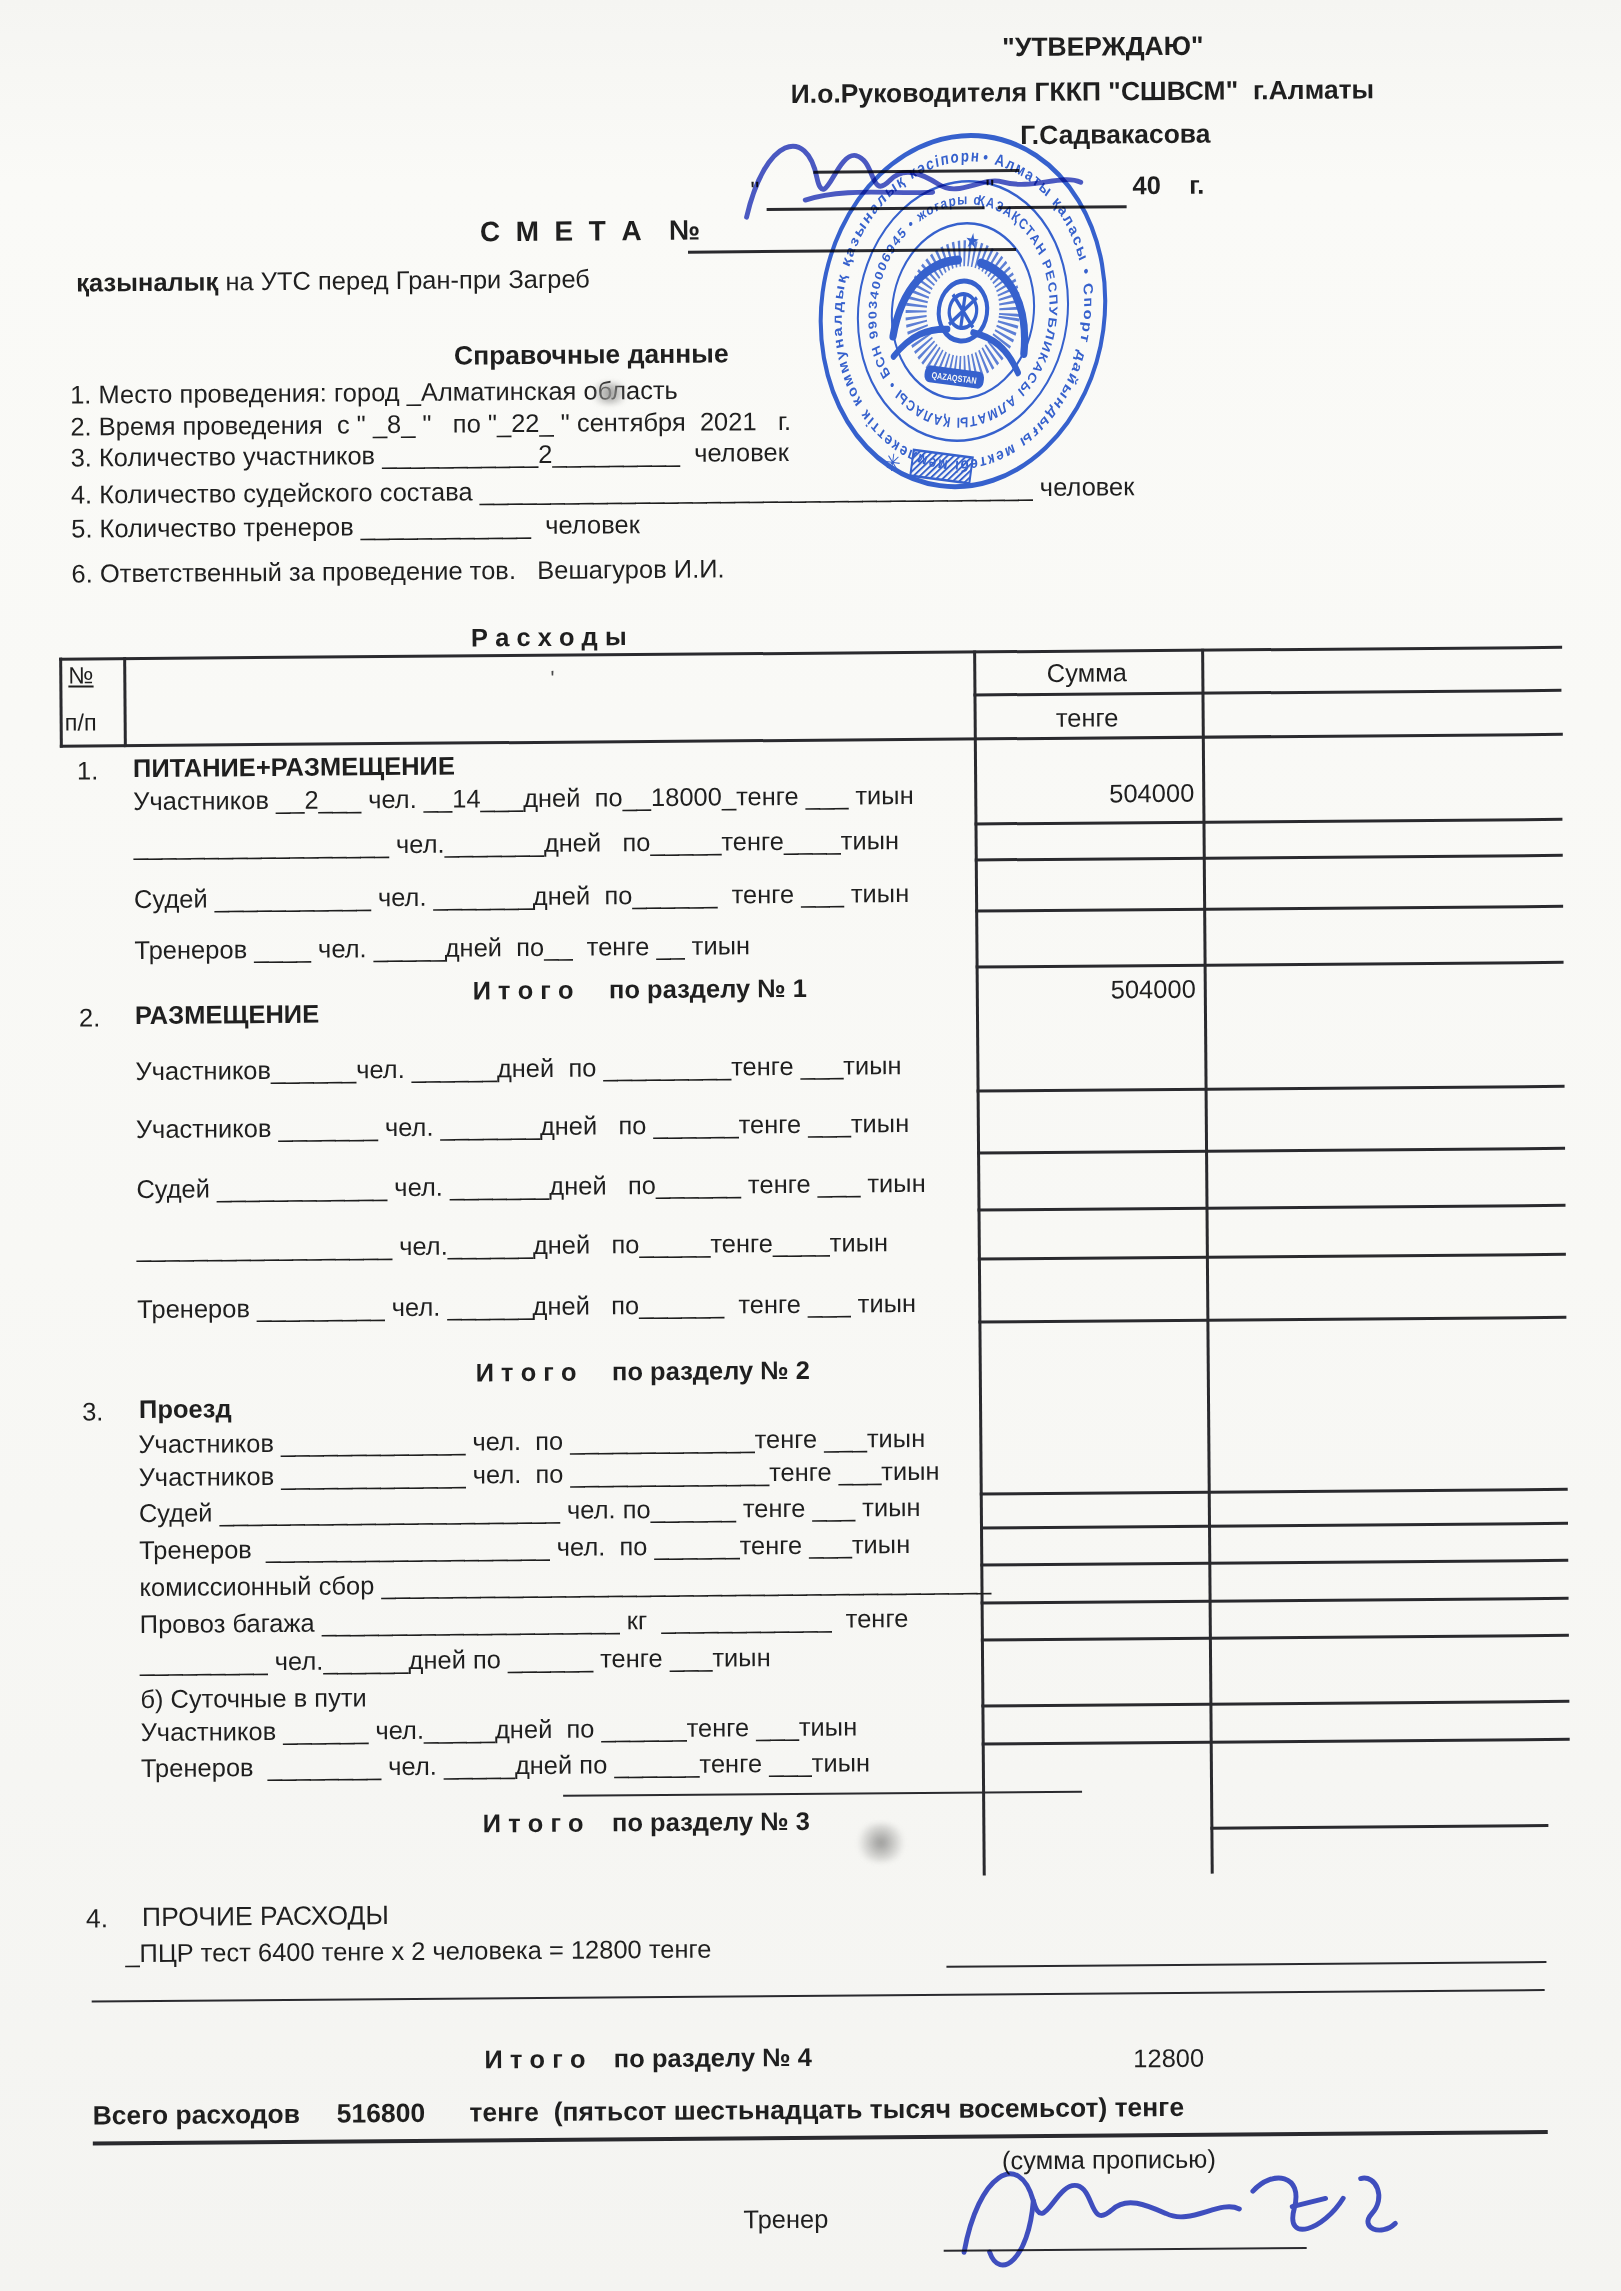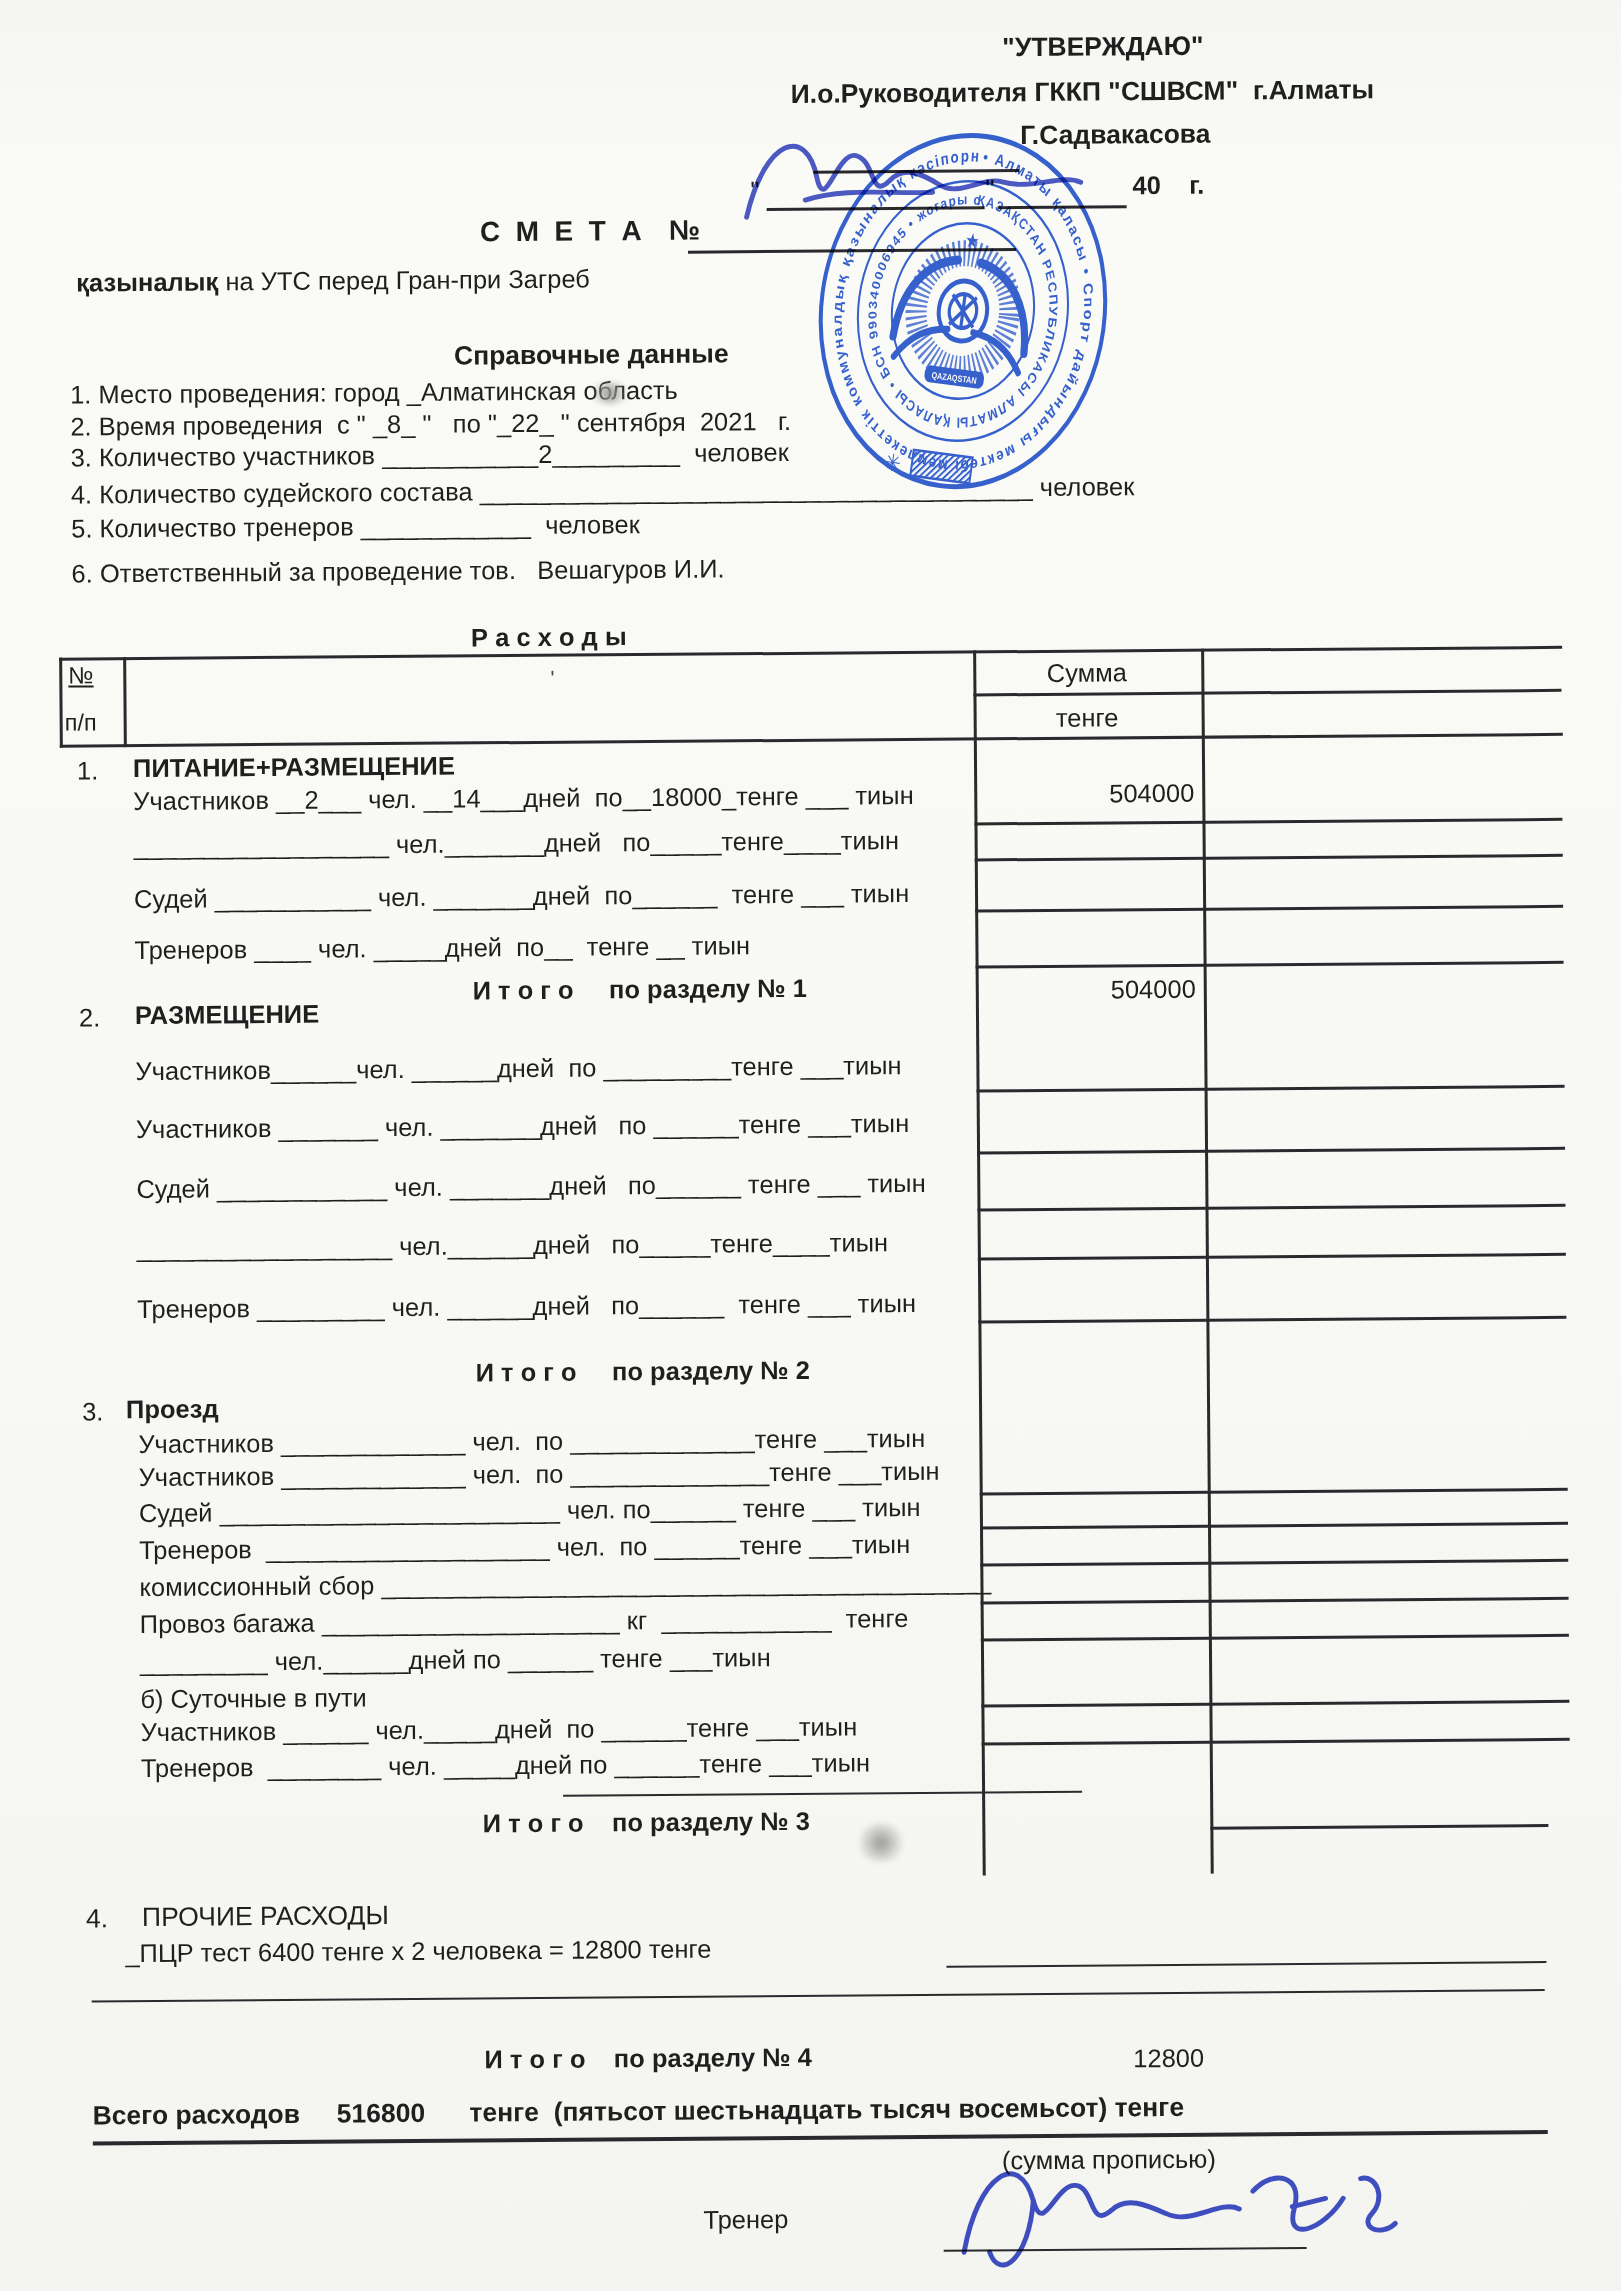--- a/index.html
+++ b/index.html
@@ -95,21 +95,21 @@
   <div class="t" style="left:71px;top:1000px">2.</div>
   <div class="t b" style="left:127px;top:998px">РАЗМЕЩЕНИЕ</div>
   <div class="t" style="left:127px;top:1054px">Участников______чел. ______дней  по _________тенге ___тиын</div>
   <div class="t" style="left:127px;top:1112px">Участников _______ чел. _______дней   по ______тенге ___тиын</div>
   <div class="t" style="left:127px;top:1172px">Судей ____________ чел. _______дней   по______ тенге ___ тиын</div>
   <div class="t" style="left:127px;top:1231px">__________________ чел.______дней   по_____тенге____тиын</div>
   <div class="t" style="left:127px;top:1292px">Тренеров _________ чел. ______дней   по______  тенге ___ тиын</div>
   <div class="t b c" style="left:294px;top:1358px;width:676px">И т о г о     по разделу № 2</div>
 
   <div class="t" style="left:71px;top:1394px">3.</div>
-  <div class="t b" style="left:115px;top:1392px">Проезд</div>
+  <div class="t b" style="left:128px;top:1392px">Проезд</div>
   <div class="t" style="left:127px;top:1427px">Участников _____________ чел.  по _____________тенге ___тиын</div>
   <div class="t" style="left:127px;top:1460px">Участников _____________ чел.  по ______________тенге ___тиын</div>
   <div class="t" style="left:127px;top:1496px">Судей ________________________ чел. по______ тенге ___ тиын</div>
   <div class="t" style="left:127px;top:1533px">Тренеров  ____________________ чел.  по ______тенге ___тиын</div>
   <div class="t" style="left:127px;top:1570px">комиссионный сбор ___________________________________________</div>
   <div class="t" style="left:127px;top:1607px">Провоз багажа _____________________ кг  ____________  тенге</div>
   <div class="t" style="left:127px;top:1645px">_________ чел.______дней по ______ тенге ___тиын</div>
   <div class="t" style="left:127px;top:1682px">б) Суточные в пути</div>
   <div class="t" style="left:127px;top:1715px">Участников ______ чел._____дней  по ______тенге ___тиын</div>
   <div class="t" style="left:127px;top:1751px">Тренеров  ________ чел. _____дней по ______тенге ___тиын</div>
@@ -120,21 +120,21 @@
   <div class="t" style="left:127px;top:1900px;font-size:26.5px">ПРОЧИЕ РАСХОДЫ</div>
   <div class="t" style="left:110px;top:1936px">_ПЦР тест 6400 тенге х 2 человека = 12800 тенге</div>
   <div class="hl" style="left:931px;top:1968px;width:600px;height:2px"></div>
   <div class="hl" style="left:76px;top:1996px;width:1453px;height:2px"></div>
   <div class="t b c" style="left:294px;top:2045px;width:676px">И т о г о    по разделу № 4</div>
   <div class="t r" style="left:1010px;top:2049px;width:178px">12800</div>
 
   <div class="t b" style="left:76px;top:2098px;font-size:26.5px">Всего расходов     516800      тенге  (пятьсот шестьнадцать тысяч восемьсот) тенге</div>
   <div class="hl" style="left:76px;top:2137px;width:1455px;height:3.9px"></div>
   <div class="t" style="left:985px;top:2150px">(сумма прописью)</div>
-  <div class="t" style="left:686px;top:2207px">Тренер</div>
+  <div class="t" style="left:726px;top:2207px">Тренер</div>
   <div class="hl" style="left:926px;top:2252px;width:363px;height:2px"></div>
 
   <div class="smudge" style="left:584px;top:382px;width:45px;height:21.6px"></div>
   <div class="smudge" style="left:839px;top:1825px;width:55px;height:39px"></div>
 
   <svg class="ink" style="left:727px;top:80px;opacity:.92" width="467" height="467" viewBox="-238 -238 476 476">
     <defs>
       <path id="ringOuter" d="M 0,-150 A 150,150 0 1,1 -0.01,-150"></path>
       <path id="ringInner" d="M 0,-107 A 107,107 0 1,1 -0.01,-107"></path>
       <pattern id="hch" width="5" height="5" patternUnits="userSpaceOnUse" patternTransform="rotate(45)">

